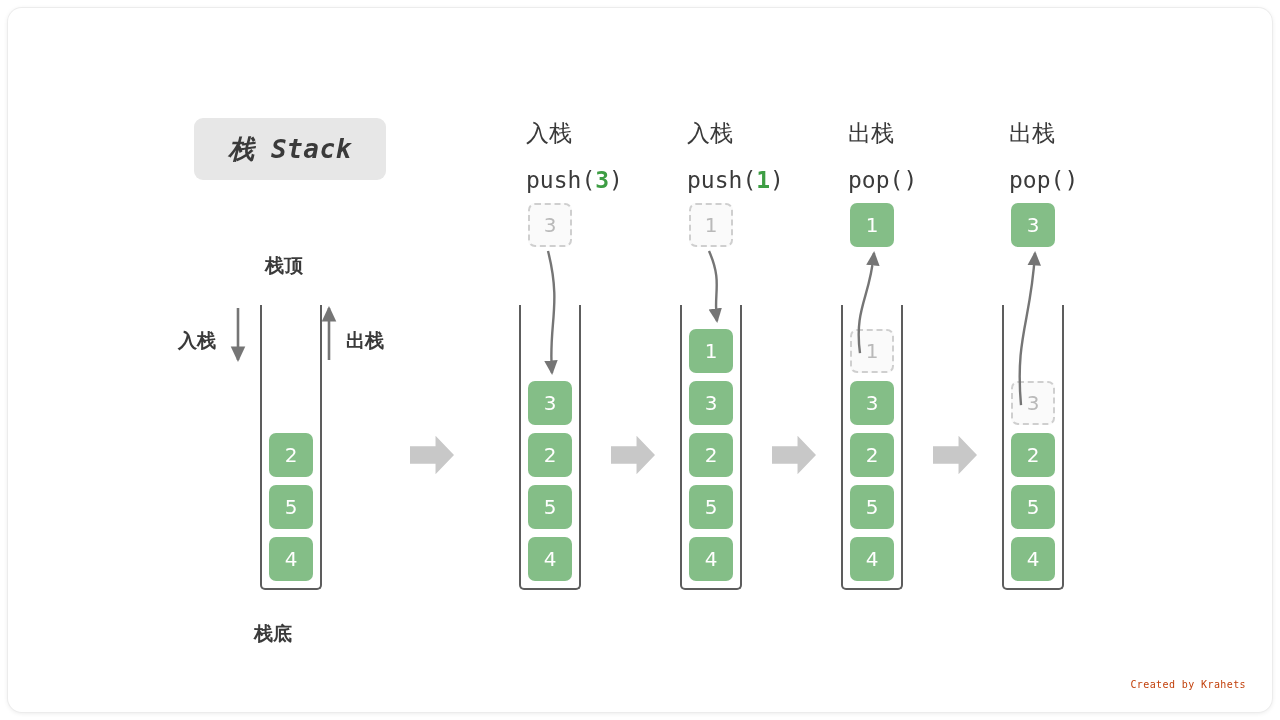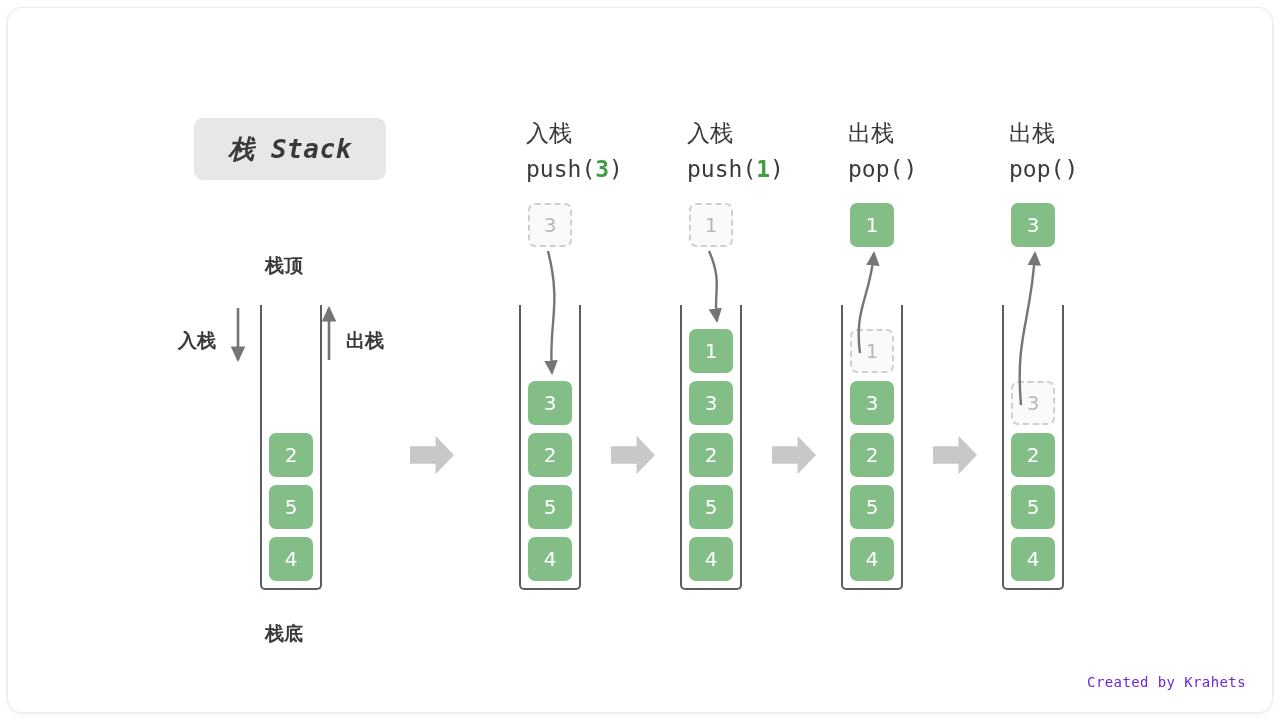--- a/index.html
+++ b/index.html
@@ -50,20 +50,21 @@
     font-family: "DejaVu Sans", sans-serif;
     font-size: 23px;
     color: #3a3a3a;
     line-height: 36px;
   }
   .col-head .l2 {
     font-family: "DejaVu Sans Mono", monospace;
     font-size: 23px;
     color: #3a3a3a;
     line-height: 36px;
+    margin-top: 11px;
   }
   .col-head .l2 b { color: #3e9e44; font-weight: 700; }
 
   
   .stack-box {
     width: 62px;
     border-left: 2px solid #5d5d5d;
     border-right: 2px solid #5d5d5d;
     border-bottom: 2px solid #5d5d5d;
     border-radius: 0 0 5px 5px;
@@ -89,22 +90,22 @@
   .block-arrow {
     width: 44px; height: 40px;
     background: #c8c8c8;
     clip-path: polygon(0% 28%, 58% 28%, 58% 2%, 100% 50%, 58% 98%, 58% 72%, 0% 72%);
   }
 
   
   #credit {
     right: 26px; bottom: 22px;
     font-family: "DejaVu Sans Mono", monospace;
-    font-size: 14px;
-    color: #6d28d9;
+    font-size: 10px;
+    color: #c2410c;
     letter-spacing: 0.4px;
     white-space: nowrap;
   }
 
   svg.overlay {
     position: absolute; left: 0; top: 0;
     width: 1264px; height: 704px;
     pointer-events: none;
   }
 </style>
@@ -122,21 +123,21 @@
   <div class="abs cn-label" id="base-pop-label" style="left:338px; top:320px;">出栈</div>
 
   <div class="abs stack-box" id="base-stack-box" style="left:252px; top:297px; height:285px;"></div>
 
   <div class="abs" id="base-cells" style="left:261px; top:425px; display:flex; flex-direction:column; gap:8px;">
       <div class="cell solid">2</div>
       <div class="cell solid">5</div>
       <div class="cell solid">4</div>
     </div>
 
-  <div class="abs cn-label" id="base-bottom-label" style="left:257px; top:613px;text-align:center;">栈底</div>
+  <div class="abs cn-label" id="base-bottom-label" style="left:246px; top:613px;text-align:center;">栈底</div>
 
   <div id="steps-root">
       <div class="abs col-head" style="left: 518px; top: 107px;">
         <div class="l1">入栈</div>
         <div class="l2"><span>push(</span><b>3</b><span>)</span></div>
       </div>
       <div class="abs" style="left: 520px; top: 195px;">
         <div class="cell ghost">3</div>
       </div>
       <div class="abs stack-box" style="left: 511px; top: 297px; height: 285px;"></div>

